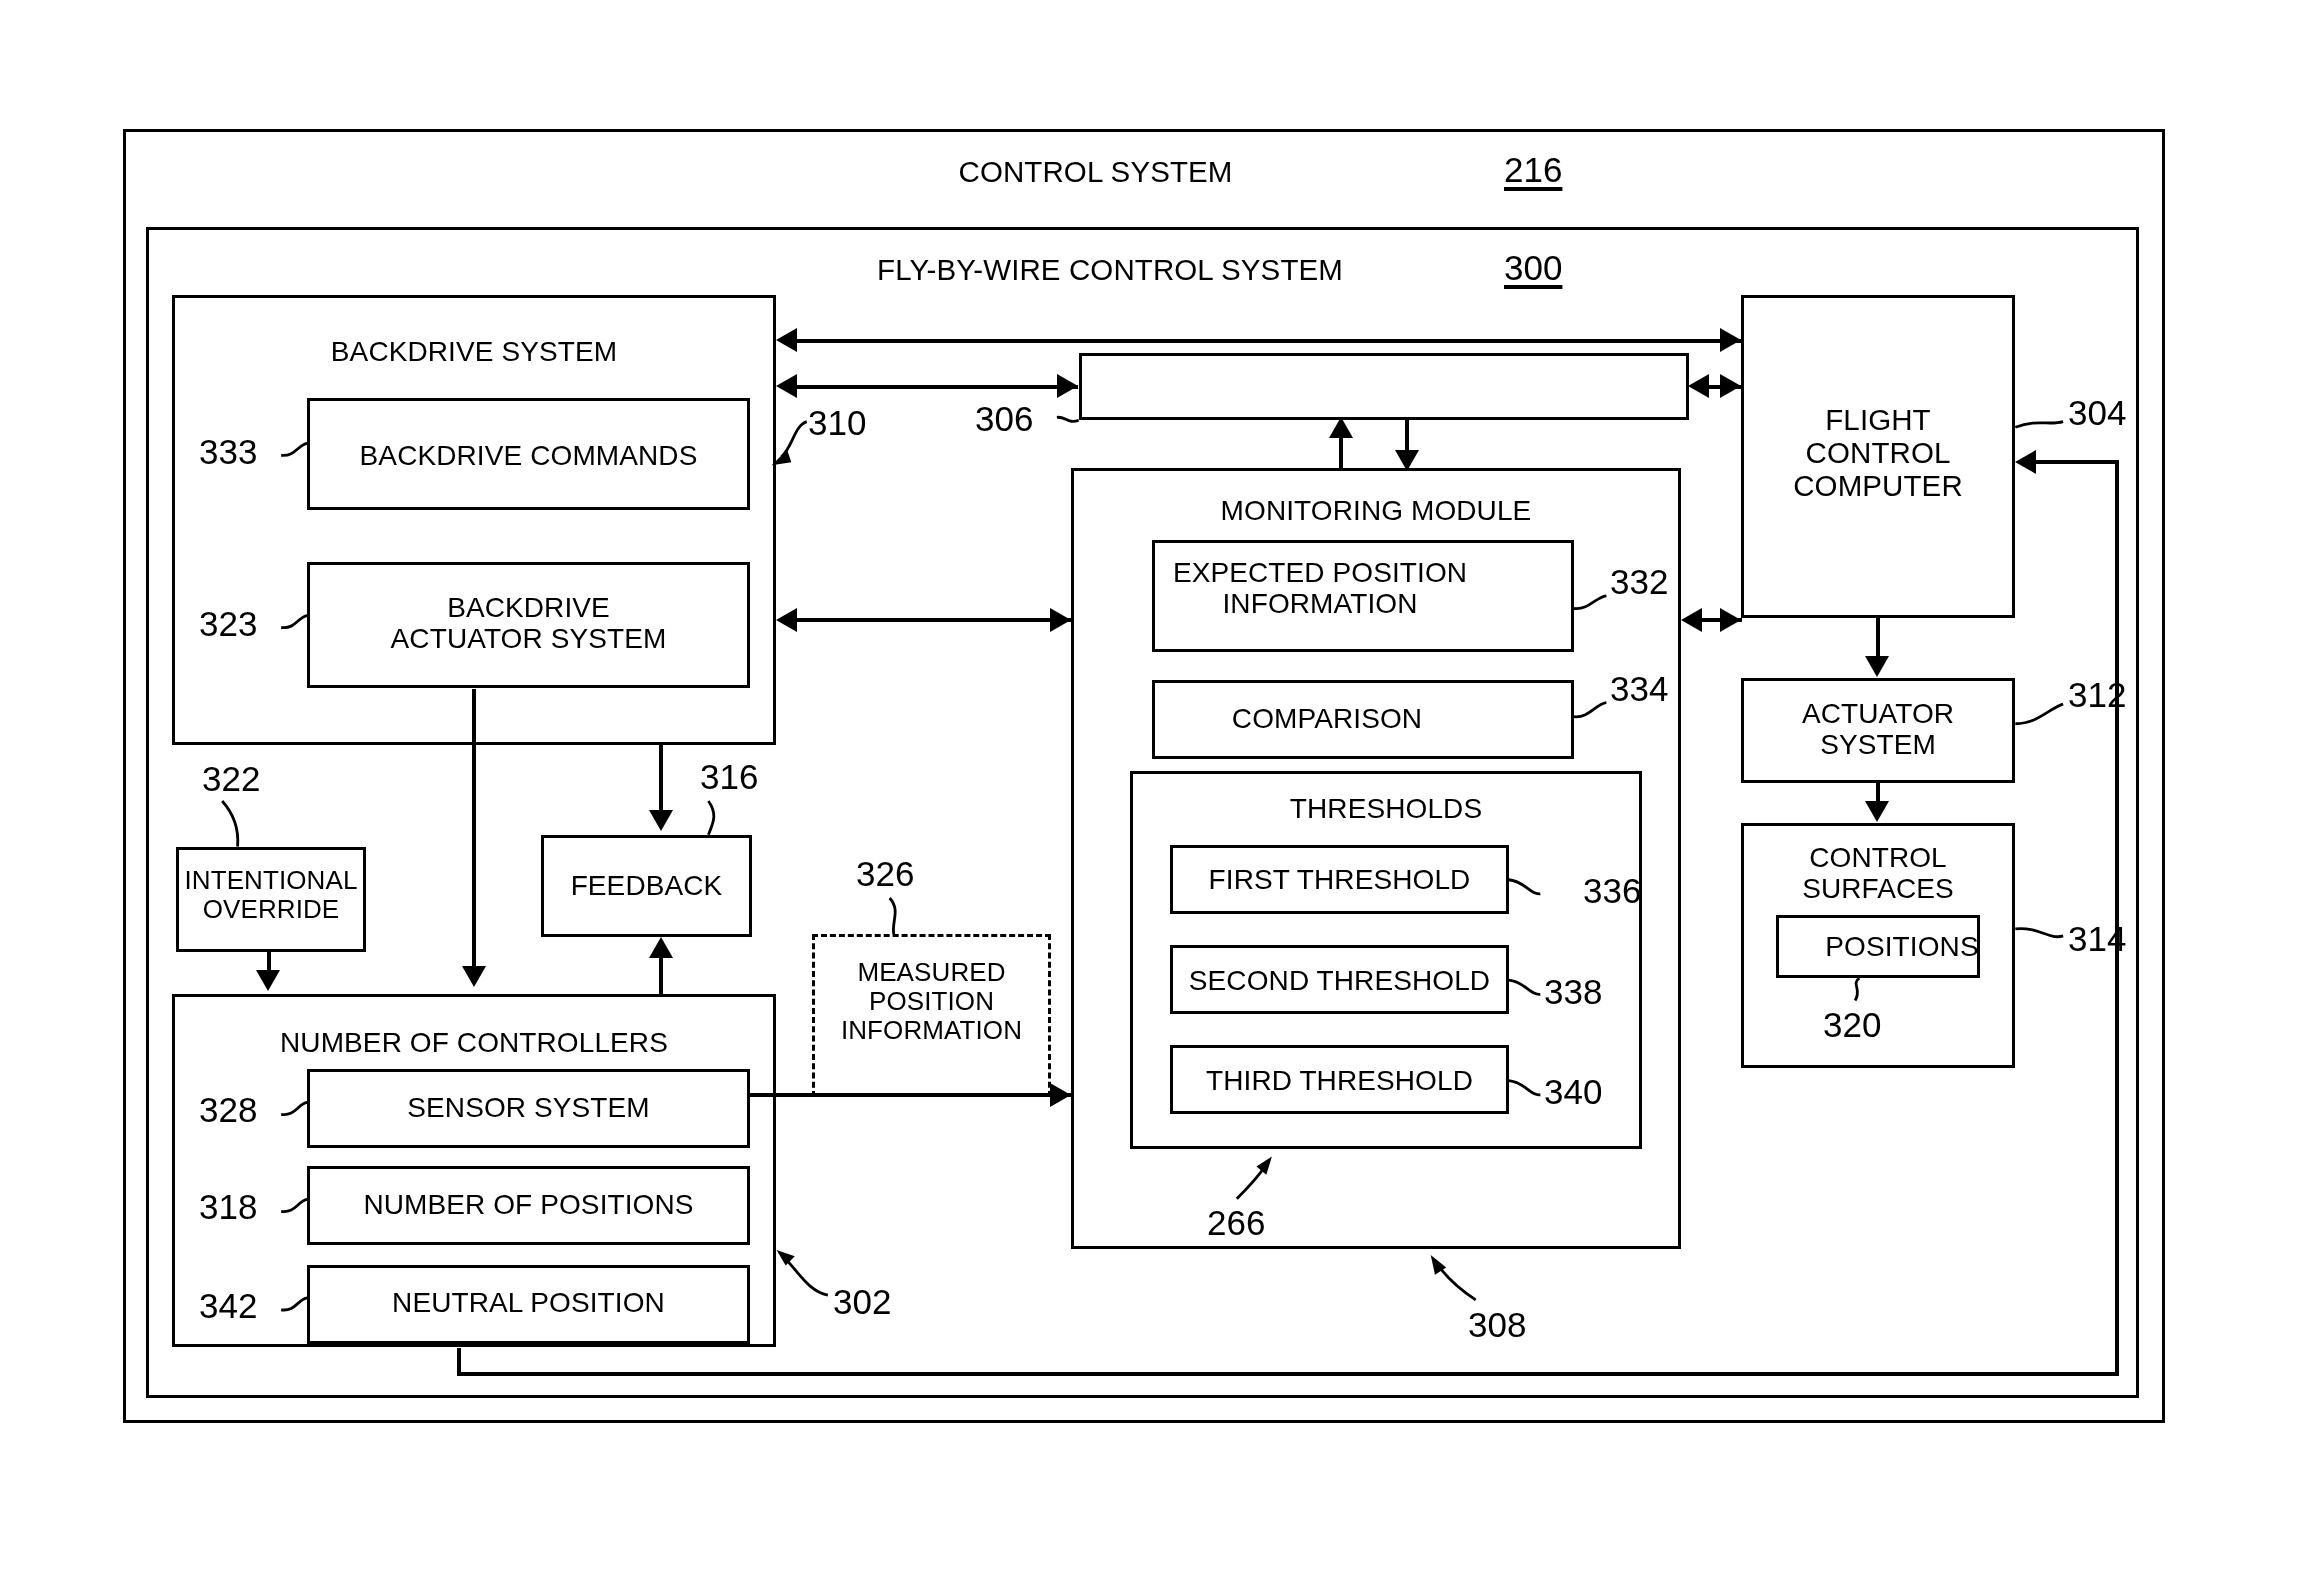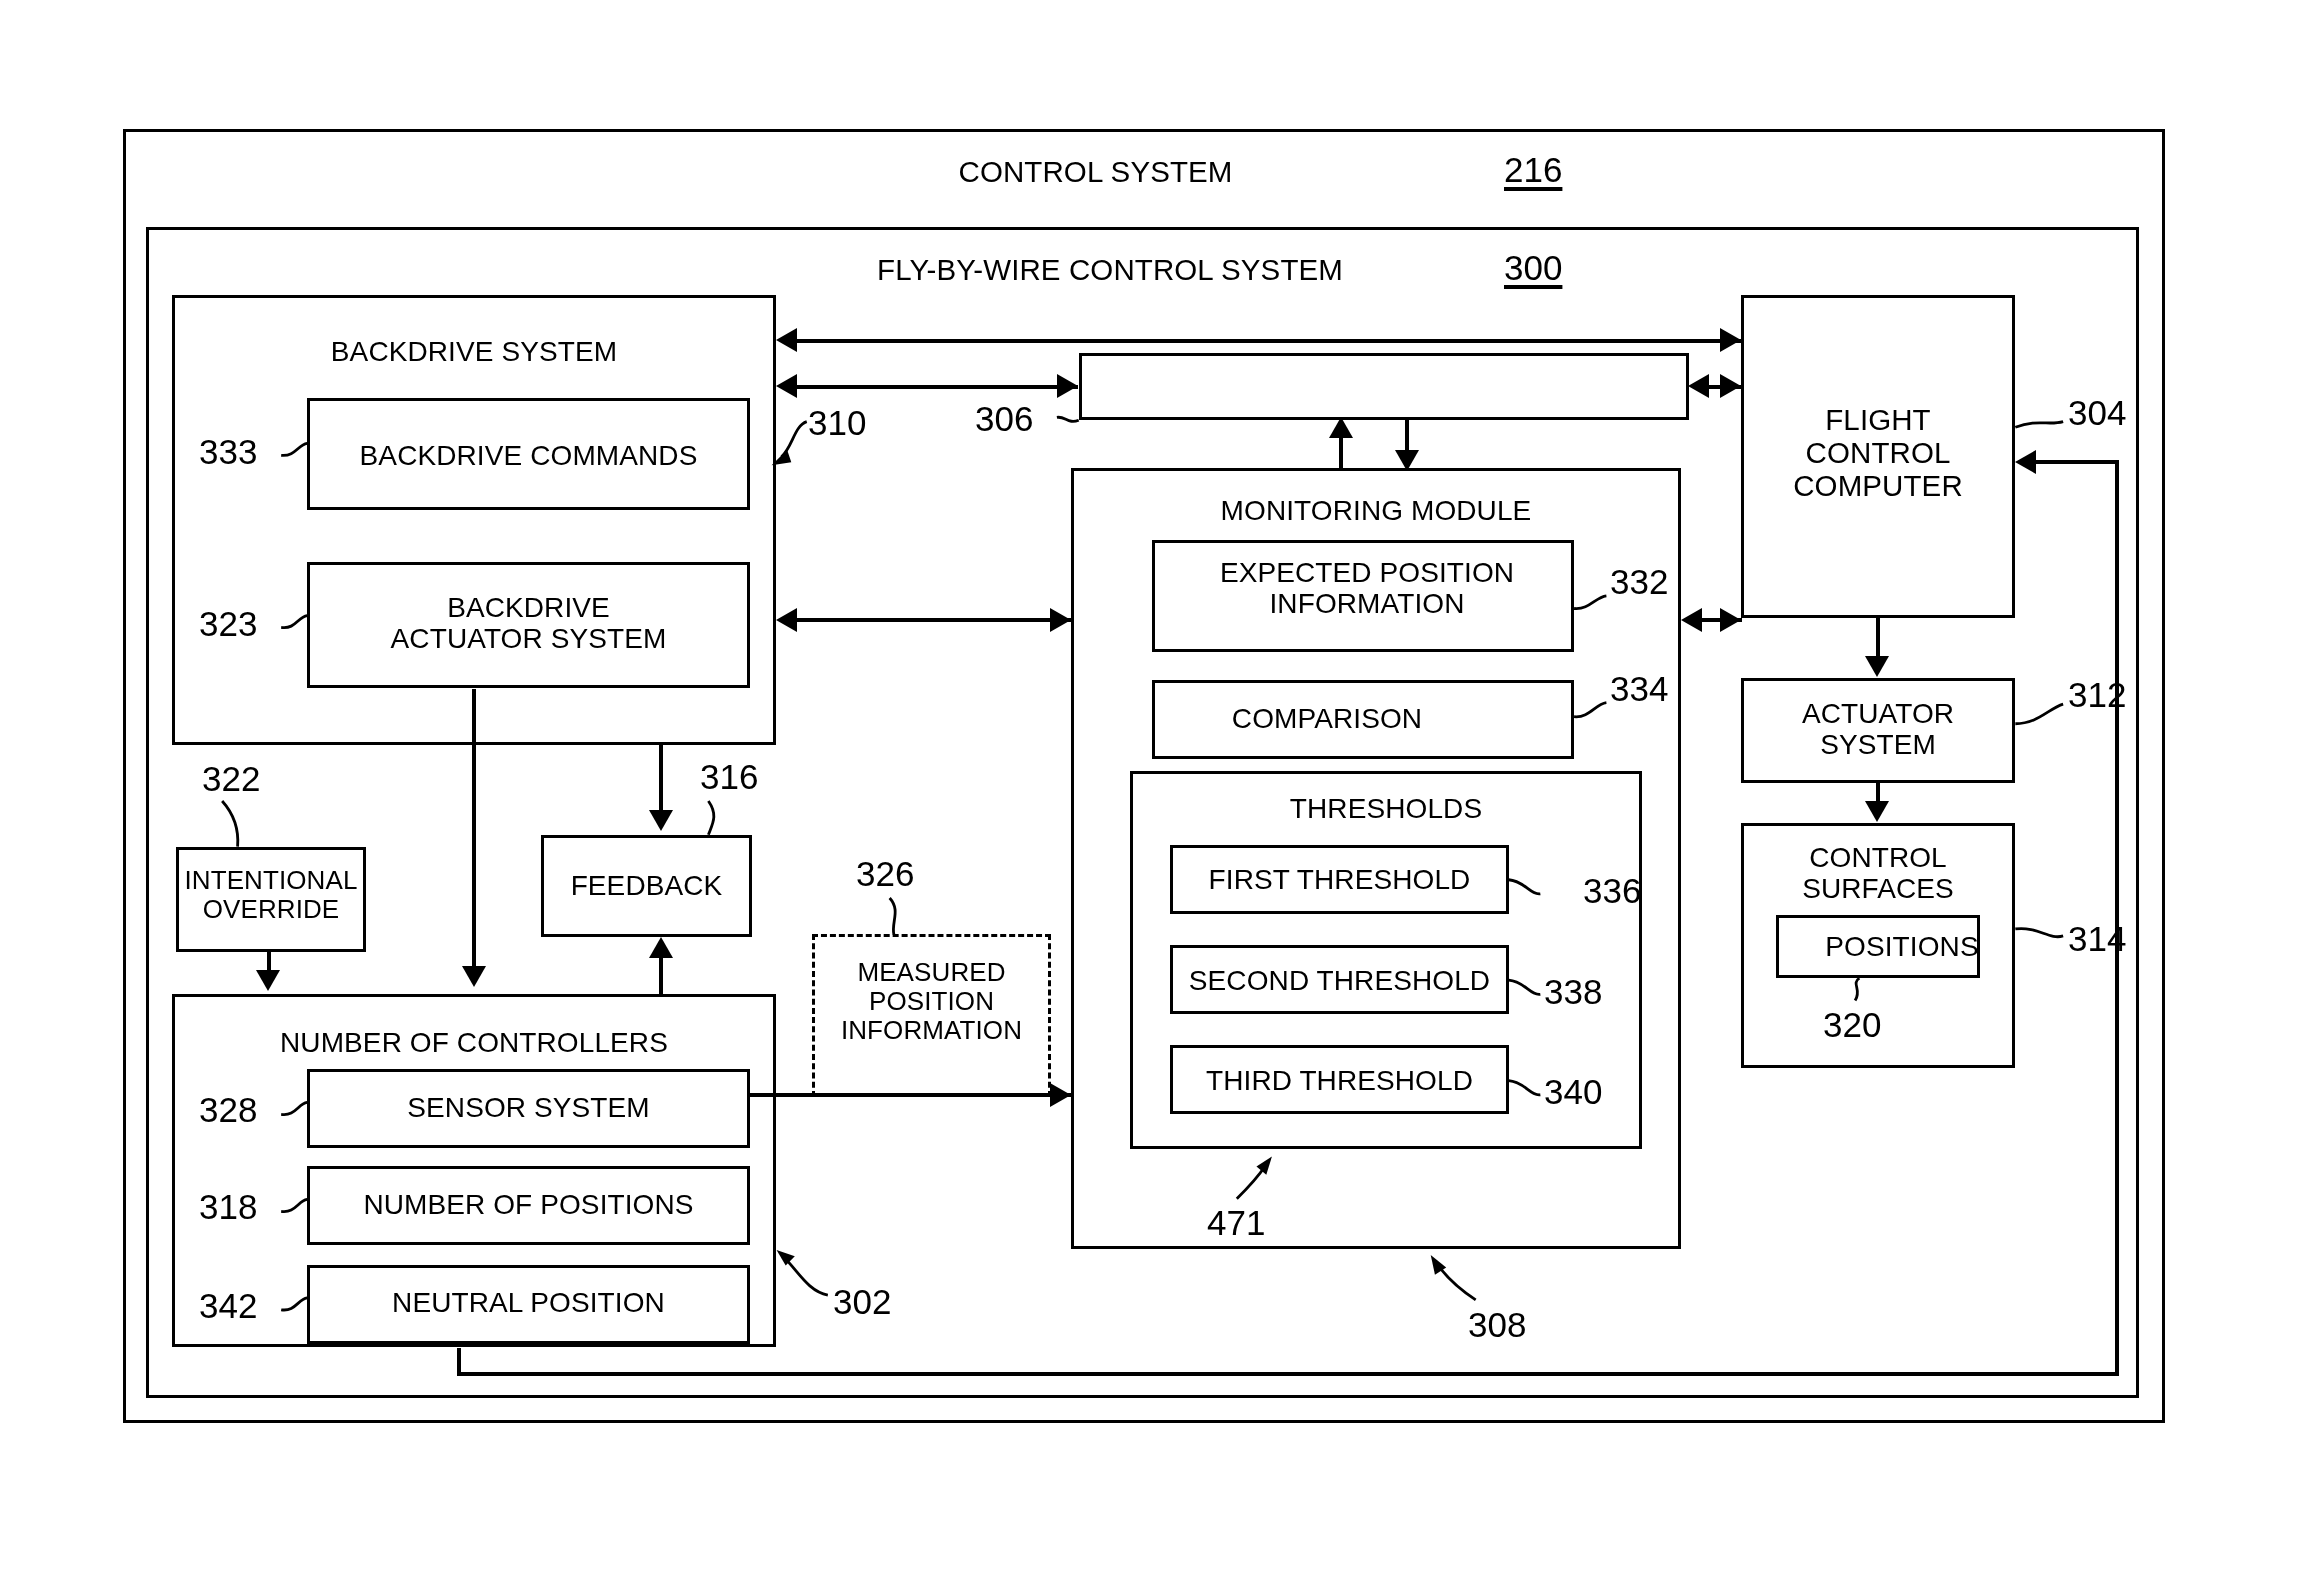--- a/index.html
+++ b/index.html
@@ -143,37 +143,37 @@
 
   <div class="box" style="left:1071px;top:468px;width:610px;height:781px;"></div>
   <div class="lbl t40" style="left:1071px;top:495px;width:610px;">MONITORING MODULE</div>
   <div class="ref" style="left:1468px;top:1305px;">308</div>
   <svg class="leader" style="left:0;top:0;width:2319px;height:1581px;" viewBox="0 0 3300 2250" width="2319" height="1581">
     <path d="M 2100 1850 C 2082 1838, 2060 1820, 2046 1800"></path>
     <polygon points="2036,1786 2058,1804 2042,1814"></polygon>
   </svg>
 
   <div class="box" style="left:1152px;top:540px;width:422px;height:112px;"></div>
-  <div class="lbl t40" style="left:1156px;top:557px;width:422px;">EXPECTED POSITION
+  <div class="lbl t40" style="left:1109px;top:557px;width:422px;">EXPECTED POSITION
 INFORMATION</div>
   <div class="ref" style="left:1610px;top:562px;">332</div>
   <svg class="leader" style="left:0;top:0;width:2319px;height:1581px;" viewBox="0 0 3300 2250" width="2319" height="1581">
     <path d="M 2286 848 C 2270 850, 2262 868, 2240 866"></path>
   </svg>
 
   <div class="box" style="left:1152px;top:680px;width:422px;height:79px;"></div>
   <div class="lbl t40" style="left:1152px;top:703px;width:350px;">COMPARISON</div>
   <div class="ref" style="left:1610px;top:669px;">334</div>
   <svg class="leader" style="left:0;top:0;width:2319px;height:1581px;" viewBox="0 0 3300 2250" width="2319" height="1581">
     <path d="M 2286 1000 C 2270 1002, 2262 1022, 2240 1020"></path>
   </svg>
 
   <div class="box" style="left:1130px;top:771px;width:512px;height:378px;"></div>
   <div class="lbl t40" style="left:1130px;top:793px;width:512px;">THRESHOLDS</div>
-  <div class="ref" style="left:1207px;top:1203px;">471</div>
+  <div class="ref" style="left:1207px;top:1203px;">266</div>
   <svg class="leader" style="left:0;top:0;width:2319px;height:1581px;" viewBox="0 0 3300 2250" width="2319" height="1581">
     <path d="M 1760 1706 C 1776 1690, 1788 1678, 1800 1660"></path>
     <polygon points="1810,1646 1802,1672 1788,1660"></polygon>
   </svg>
 
   <div class="box" style="left:1170px;top:845px;width:339px;height:69px;"></div>
   <div class="lbl t40" style="left:1170px;top:864px;width:339px;">FIRST THRESHOLD</div>
   <div class="ref" style="left:1544px;top:871px;margin-left:39px;">336</div>
   <svg class="leader" style="left:0;top:0;width:2319px;height:1581px;" viewBox="0 0 3300 2250" width="2319" height="1581">
     <path d="M 2192 1272 C 2178 1274, 2170 1254, 2147 1252"></path>

